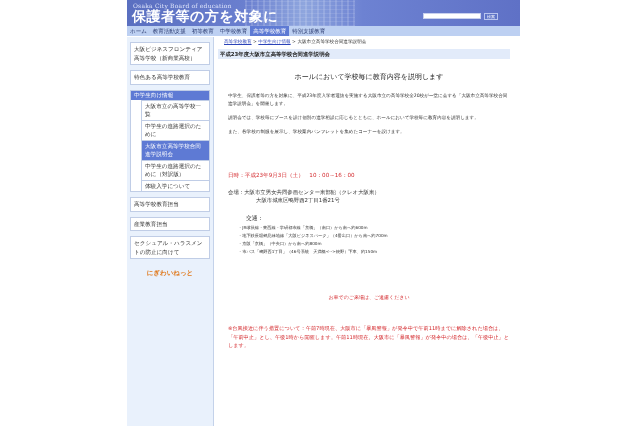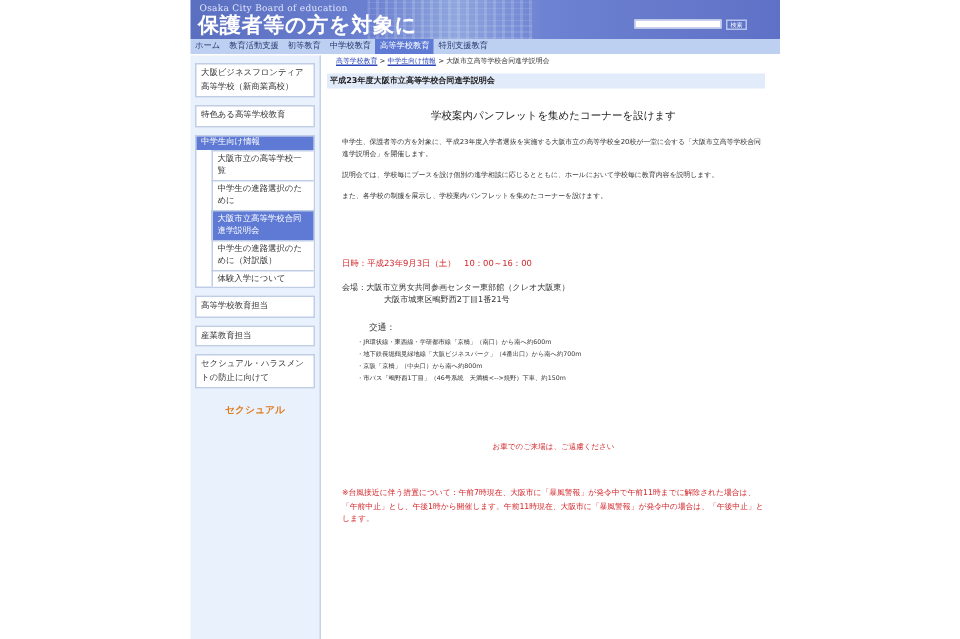--- a/index.html
+++ b/index.html
@@ -122,35 +122,35 @@
       <div class="head">中学生向け情報</div>
       <div class="side-sub">大阪市立の高等学校一覧</div>
       <div class="side-sub">中学生の進路選択のために</div>
       <div class="side-sub active">大阪市立高等学校合同進学説明会</div>
       <div class="side-sub">中学生の進路選択のために（対訳版）</div>
       <div class="side-sub">体験入学について</div>
     </div>
     <div class="side-box">高等学校教育担当</div>
     <div class="side-box">産業教育担当</div>
     <div class="side-box">セクシュアル・ハラスメントの防止に向けて</div>
-    <div class="nigiwai">セクシュアル</div>
+    <div class="nigiwai">にぎわいねっと</div>
   </div>
 
   <div class="main">
     <div class="breadcrumb">
       <span class="lnk">高等学校教育</span>
       <span>&gt;</span>
       <span class="lnk">中学生向け情報</span>
       <span>&gt;</span>
       <span>大阪市立高等学校合同進学説明会</span>
     </div>
     <div class="page-title-bar">平成23年度大阪市立高等学校合同進学説明会</div>
 
     <div class="content">
-      <div class="h2">学校案内パンフレットを集めたコーナーを設けます</div>
+      <div class="h2">ホールにおいて学校毎に教育内容を説明します</div>
       <p class="p first">中学生、保護者等の方を対象に、平成23年度入学者選抜を実施する大阪市立の高等学校全20校が一堂に会する「大阪市立高等学校合同進学説明会」を開催します。</p>
       <p class="p">説明会では、学校毎にブースを設け個別の進学相談に応じるとともに、ホールにおいて学校毎に教育内容を説明します。</p>
       <p class="p">また、各学校の制服を展示し、学校案内パンフレットを集めたコーナーを設けます。</p>
 
       <div class="date red">日時：平成23年9月3日（土）　10：00～16：00</div>
       <div class="venue">
         <div>会場：大阪市立男女共同参画センター東部館（クレオ大阪東）</div>
         <div class="addr">大阪市城東区鴫野西2丁目1番21号</div>
       </div>
       <div class="access-title">交通：</div>

